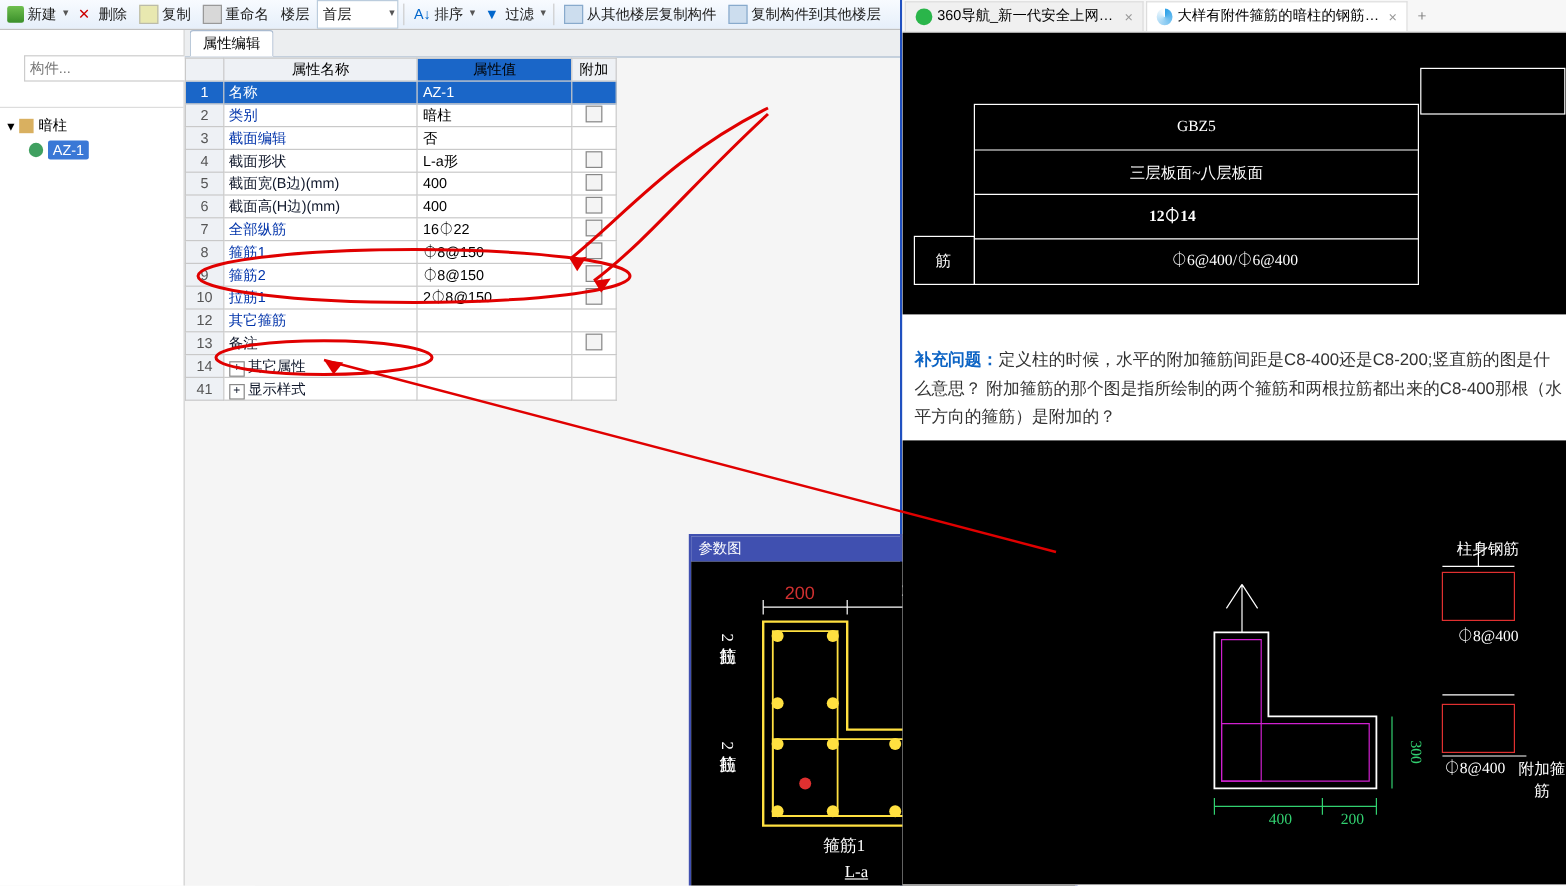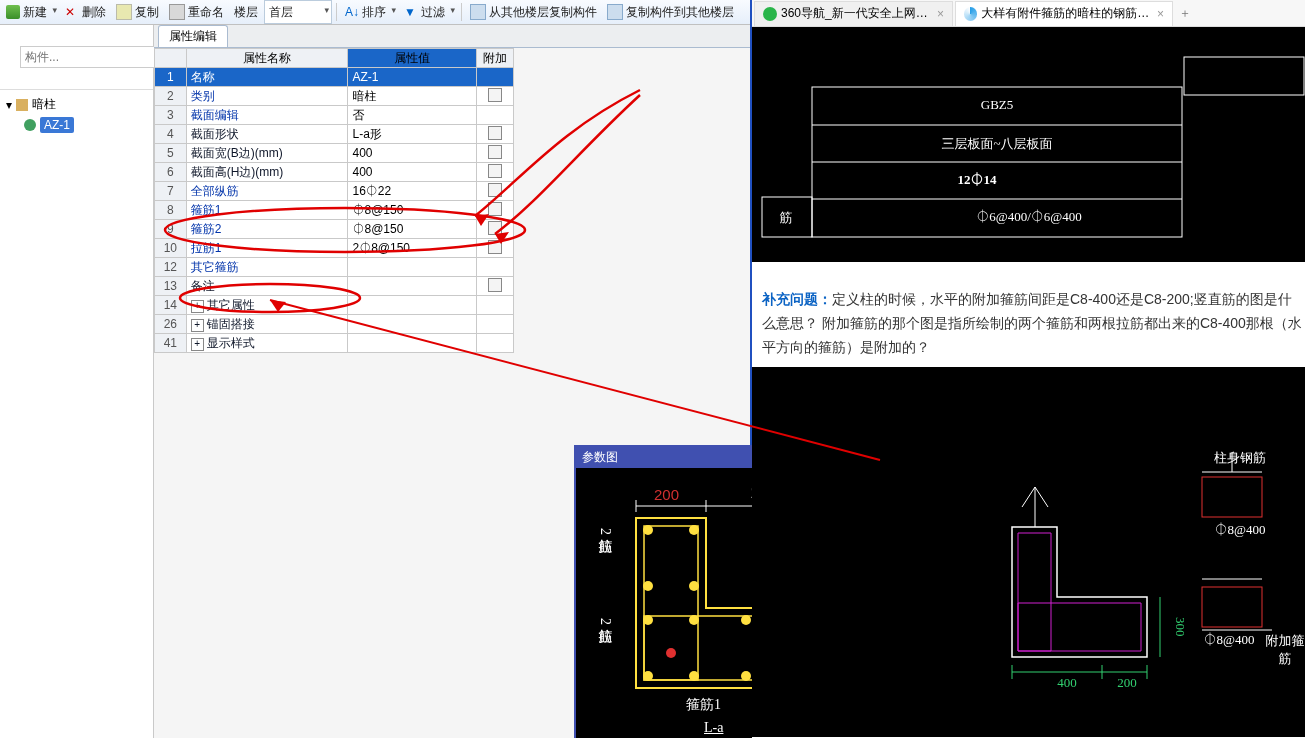--- a/index.html
+++ b/index.html
@@ -340,26 +340,20 @@
             </tr>
             <tr>
               <td class="rownum">13</td>
               <td class="name black">备注</td>
               <td class="val"></td>
               <td class="extra"><span class="chk"></span></td>
             </tr>
             <tr>
               <td class="rownum">14</td>
               <td class="name black"><span class="exp">+</span>其它属性</td>
-              <td class="val"></td>
-              <td class="extra"></td>
-            </tr>
-            <tr>
-              <td class="rownum">26</td>
-              <td class="name black"><span class="exp">+</span>锚固搭接</td>
               <td class="val"></td>
               <td class="extra"></td>
             </tr>
             <tr>
               <td class="rownum">41</td>
               <td class="name black"><span class="exp">+</span>显示样式</td>
               <td class="val"></td>
               <td class="extra"></td>
             </tr>
           </tbody>

